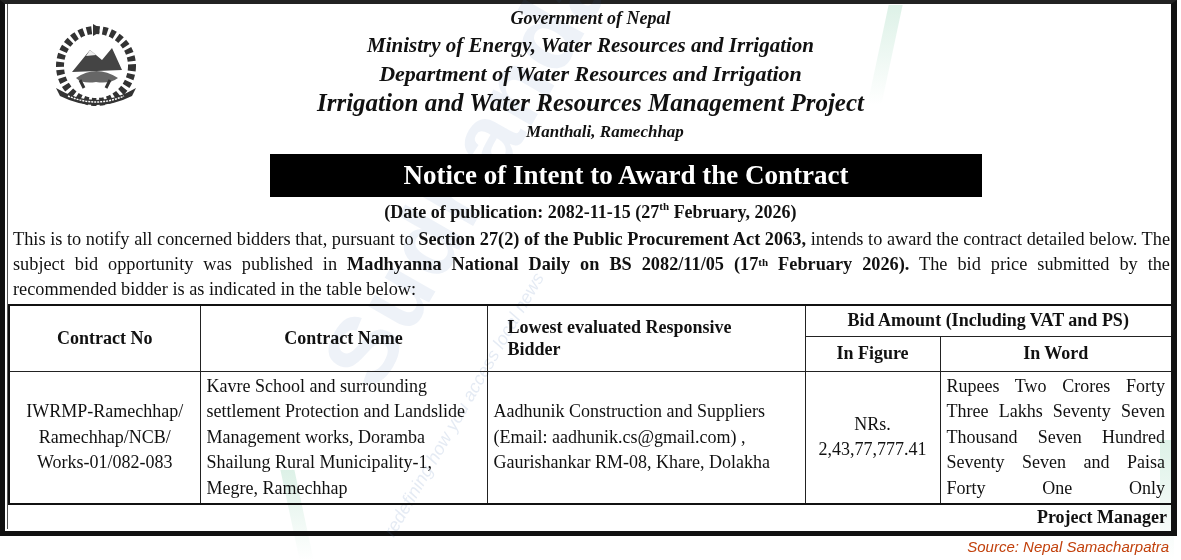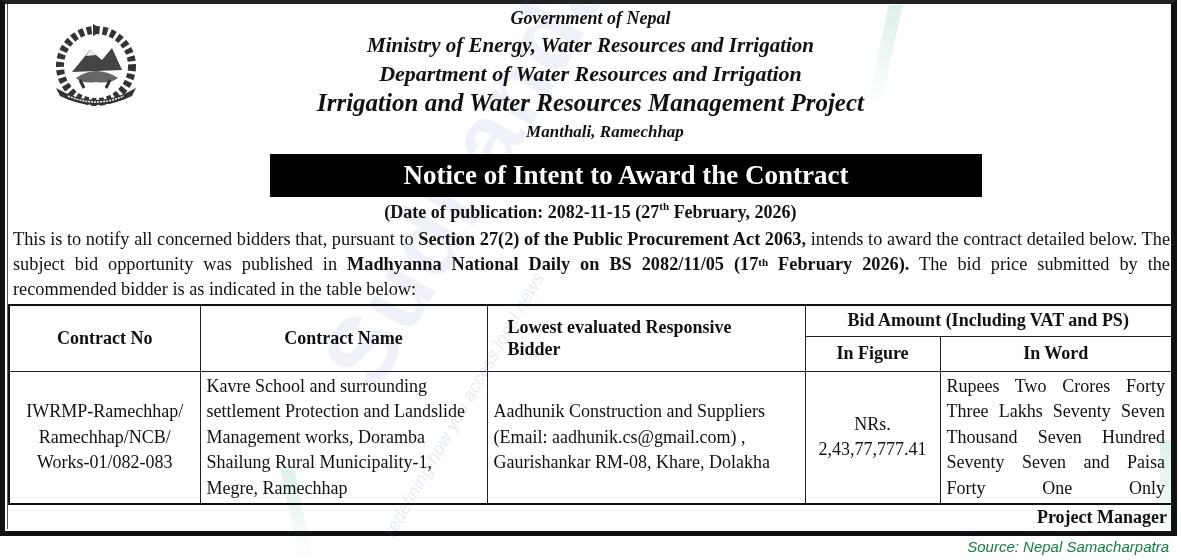--- a/index.html
+++ b/index.html
@@ -78,21 +78,21 @@
     .c-word { text-align: justify; text-align-last: justify; padding: 2px 6px 2px 10px; }
     td.c-bidder { vertical-align: top; padding-top: 25px; }
     td.c-fig { vertical-align: top; padding-top: 25px; }
     td.c-no { padding-top: 4px; }
 
     .signature {
       position: absolute; right: 14px; top: 507px; font-weight: bold; font-size: 18px;
     }
     .source {
       position: absolute; right: 12px; top: 538px; font-family: "Liberation Sans", sans-serif;
-      font-style: italic; font-size: 15px; color: #15803d;
+      font-style: italic; font-size: 15px; color: #c2410c;
     }
   </style>
 </head>
 <body>
 
 <div class="wm-streak" style="left:878px; top:5px; transform:skewX(-12deg);"></div>
 <div class="wm-streak" style="left:290px; top:470px; height:90px; transform:skewX(12deg);"></div>
 <div class="wm-streak" style="left:1160px; top:440px; height:120px;"></div>
 
 <div class="frame">

